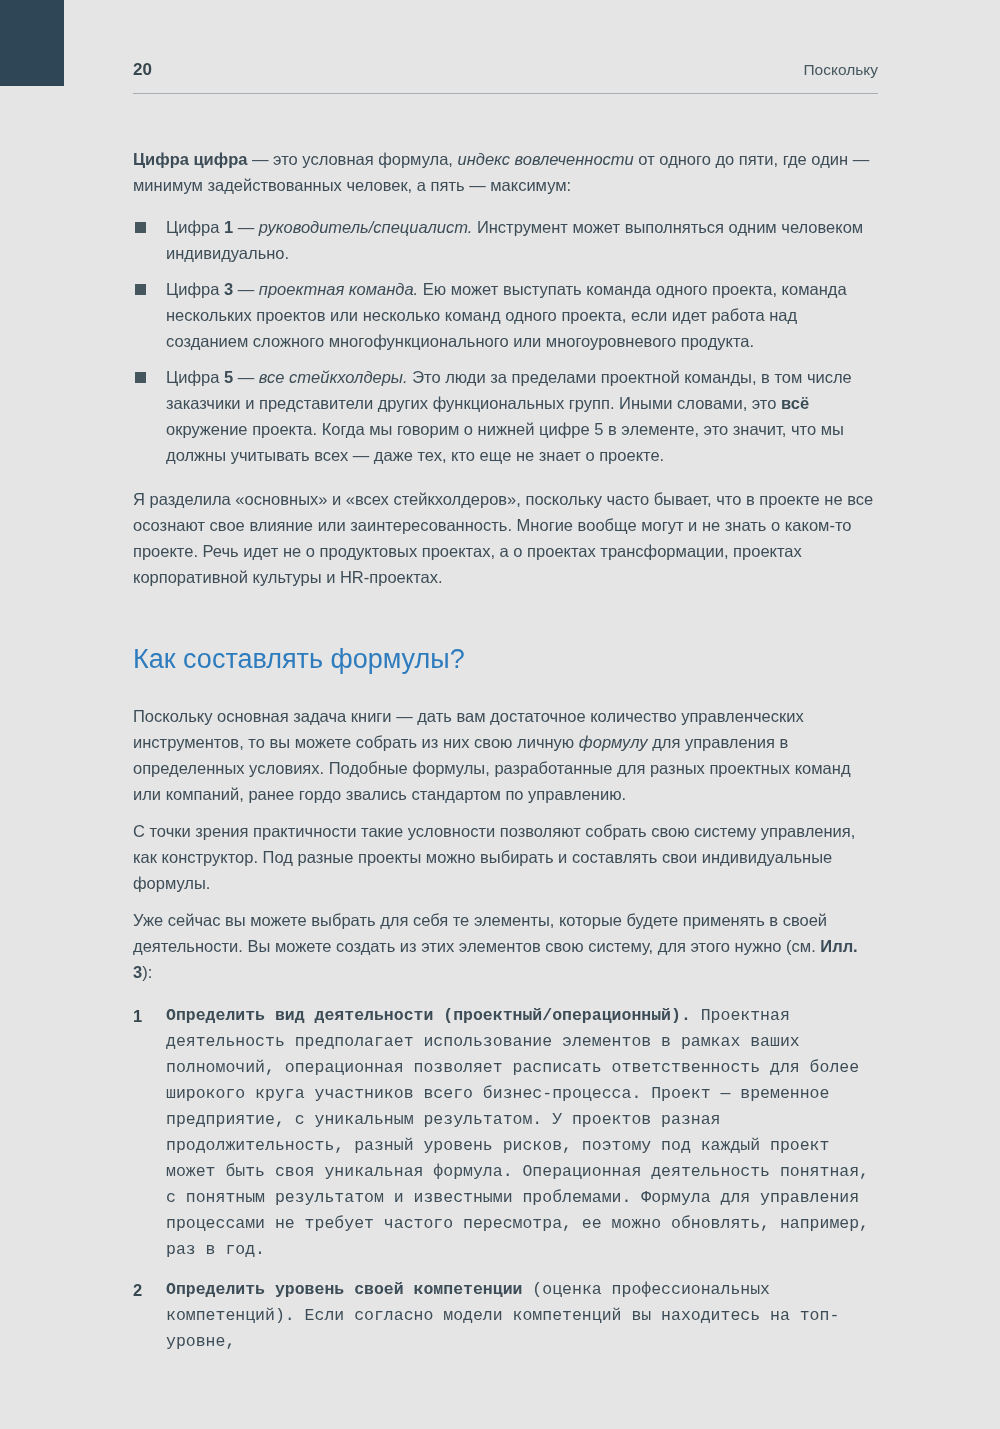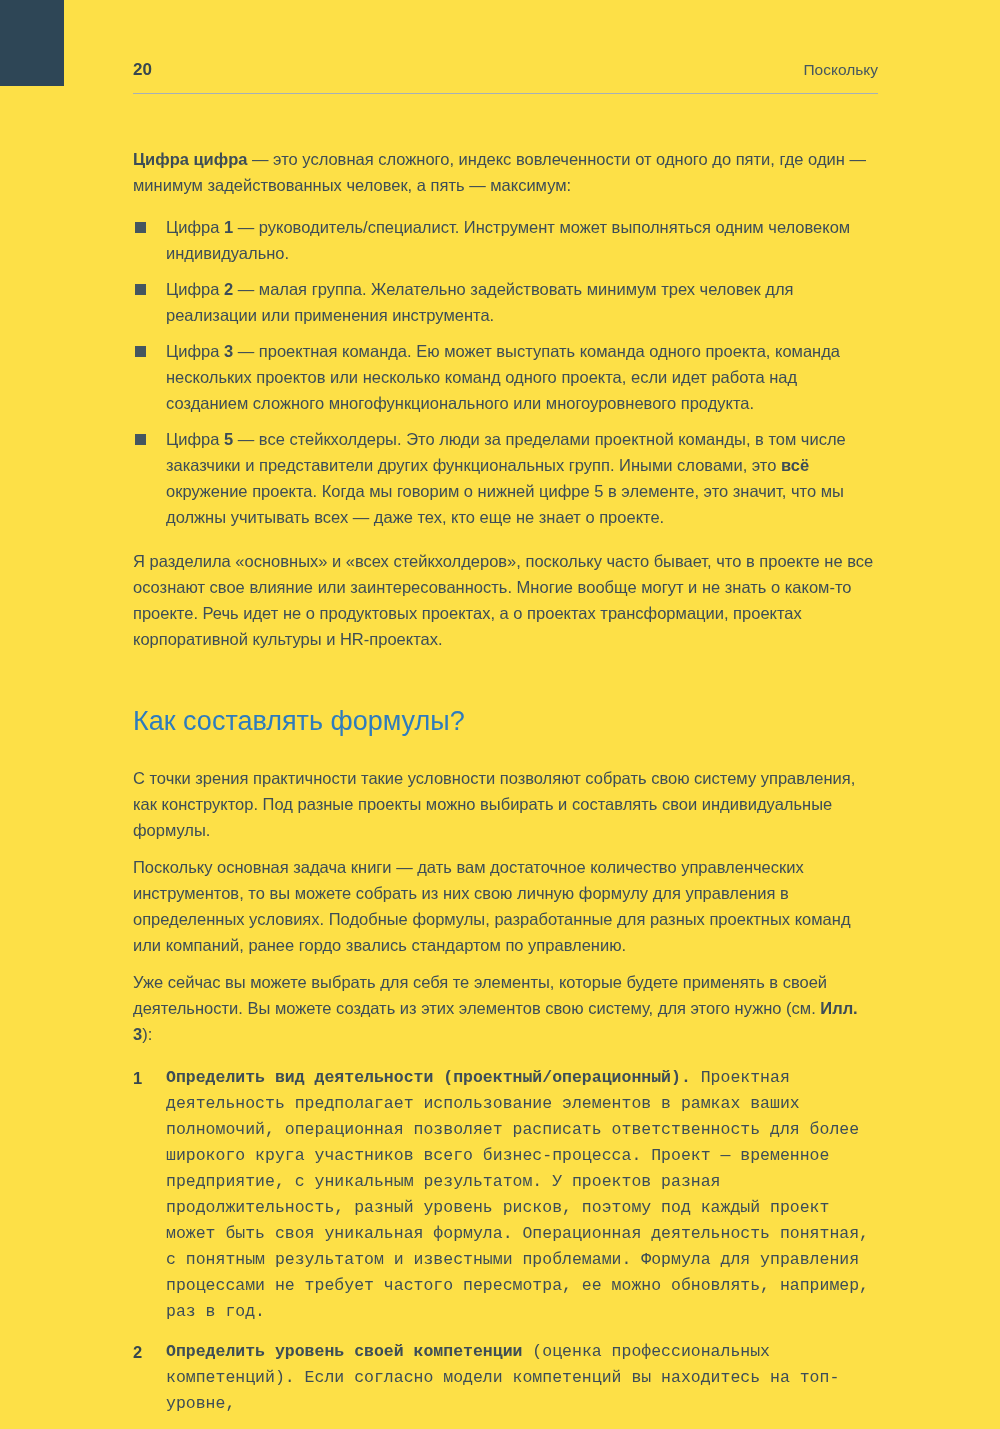--- a/index.html
+++ b/index.html
@@ -1,20 +1,20 @@
 <!DOCTYPE html>
 <html><head>
 <meta charset="utf-8">
 <style>
   * { margin:0; padding:0; box-sizing:border-box; }
   html,body { background:#ffffff; }
   .page {
     position:relative;
     width:1000px; height:1429px;
-    background:#fde047;
+    background:#e5e5e5;
     font-family:"Liberation Sans", sans-serif;
     color:#3d4d57;
     overflow:hidden;
   }
   .corner-accent {
     position:absolute; top:0; left:0;
     width:64px; height:86px;
     background:#2e4656;
   }
   .page-header {
@@ -25,21 +25,21 @@
   }
   .page-number { font-weight:700; font-size:17px; color:#37474f; }
   .chapter-title { font-size:15.5px; color:#46575f; }
   .content {
     position:absolute; top:146px; left:133px; width:745px;
     font-size:16.5px; line-height:26px;
   }
   .para { margin-bottom:11px; }
   .mt-md { margin-top:12px; }
   .seg-b { font-weight:700; }
-  .seg-i { }
+  .seg-i { font-style:italic; }
 
   .bullet-list { margin:16px 0 18px 0; }
   .bullet-item { display:flex; margin-bottom:10px;justify-content:center; }
   .square-bullet {
     flex:0 0 auto; width:11px; height:11px;
     background:#45565f; margin:8px 20px 0 2px;
   }
   .bullet-text { flex:1; }
 
   .section-heading {
@@ -63,47 +63,43 @@
 
   <div class="corner-accent"></div>
 
   <div class="page-header">
     <span class="page-number">20</span>
     <span class="chapter-title">Поскольку</span>
   </div>
 
   <div class="content">
 
-    <p class="para"><span class="seg-b">Цифра цифра</span><span> — это условная сложного, </span><span class="seg-i">индекс вовлеченности</span><span> от одного до пяти, где один — минимум задействованных человек, а пять — максимум:</span></p>
+    <p class="para"><span class="seg-b">Цифра цифра</span><span> — это условная формула, </span><span class="seg-i">индекс вовлеченности</span><span> от одного до пяти, где один — минимум задействованных человек, а пять — максимум:</span></p>
 
     <div class="bullet-list">
       <div class="bullet-item">
         <span class="square-bullet"></span>
         <p class="bullet-text"><span>Цифра </span><span class="seg-b">1</span><span> — </span><span class="seg-i">руководитель/специалист.</span><span> Инструмент может выполняться одним человеком индивидуально.</span></p>
-      </div>
-      <div class="bullet-item">
-        <span class="square-bullet"></span>
-        <p class="bullet-text"><span>Цифра </span><span class="seg-b">2</span><span> — </span><span class="seg-i">малая группа.</span><span> Желательно задействовать минимум трех человек для реализации или применения инструмента.</span></p>
       </div>
       <div class="bullet-item">
         <span class="square-bullet"></span>
         <p class="bullet-text"><span>Цифра </span><span class="seg-b">3</span><span> — </span><span class="seg-i">проектная команда.</span><span> Ею может выступать команда одного проекта, команда нескольких проектов или несколько команд одного проекта, если идет работа над созданием сложного многофункционального или многоуровневого продукта.</span></p>
       </div>
       <div class="bullet-item">
         <span class="square-bullet"></span>
         <p class="bullet-text"><span>Цифра </span><span class="seg-b">5</span><span> — </span><span class="seg-i">все стейкхолдеры.</span><span> Это люди за пределами проектной команды, в том числе заказчики и представители других функциональных групп. Иными словами, это </span><span class="seg-b">всё</span><span> окружение проекта. Когда мы говорим о нижней цифре 5 в элементе, это значит, что мы должны учитывать всех — даже тех, кто еще не знает о проекте.</span></p>
       </div>
     </div>
 
     <p class="para mt-md"><span>Я разделила «основных» и «всех стейкхолдеров», поскольку часто бывает, что в проекте не все осознают свое влияние или заинтересованность. Многие вообще могут и не знать о каком-то проекте. Речь идет не о продуктовых проектах, а о проектах трансформации, проектах корпоративной культуры и HR-проектах.</span></p>
 
     <h2 class="section-heading">Как составлять формулы?</h2>
 
+    <p class="para"><span>Поскольку основная задача книги — дать вам достаточное количество управленческих инструментов, то вы можете собрать из них свою личную </span><span class="seg-i">формулу</span><span> для управления в определенных условиях. Подобные формулы, разработанные для разных проектных команд или компаний, ранее гордо звались стандартом по управлению.</span></p>
     <p class="para"><span>С точки зрения практичности такие условности позволяют собрать свою систему управления, как конструктор. Под разные проекты можно выбирать и составлять свои индивидуальные формулы.</span></p>
-    <p class="para"><span>Поскольку основная задача книги — дать вам достаточное количество управленческих инструментов, то вы можете собрать из них свою личную </span><span class="seg-i">формулу</span><span> для управления в определенных условиях. Подобные формулы, разработанные для разных проектных команд или компаний, ранее гордо звались стандартом по управлению.</span></p>
     <p class="para"><span>Уже сейчас вы можете выбрать для себя те элементы, которые будете применять в своей деятельности. Вы можете создать из этих элементов свою систему, для этого нужно (см. </span><span class="seg-b">Илл. 3</span><span>):</span></p>
 
     <div class="numbered-list">
       <div class="numbered-item">
         <span class="item-number">1</span>
         <p class="item-text"><span class="seg-b">Определить вид деятельности (проектный/операционный).</span><span> Проектная деятельность предполагает использование элементов в рамках ваших полномочий, операционная позволяет расписать ответственность для более широкого круга участников всего бизнес-процесса. Проект — временное предприятие, с уникальным результатом. У проектов разная продолжительность, разный уровень рисков, поэтому под каждый проект может быть своя уникальная формула. Операционная деятельность понятная, с понятным результатом и известными проблемами. Формула для управления процессами не требует частого пересмотра, ее можно обновлять, например, раз в год.</span></p>
       </div>
       <div class="numbered-item">
         <span class="item-number">2</span>
         <p class="item-text"><span class="seg-b">Определить уровень своей компетенции</span><span> (оценка профессиональных компетенций). Если согласно модели компетенций вы находитесь на топ-уровне,</span></p>

